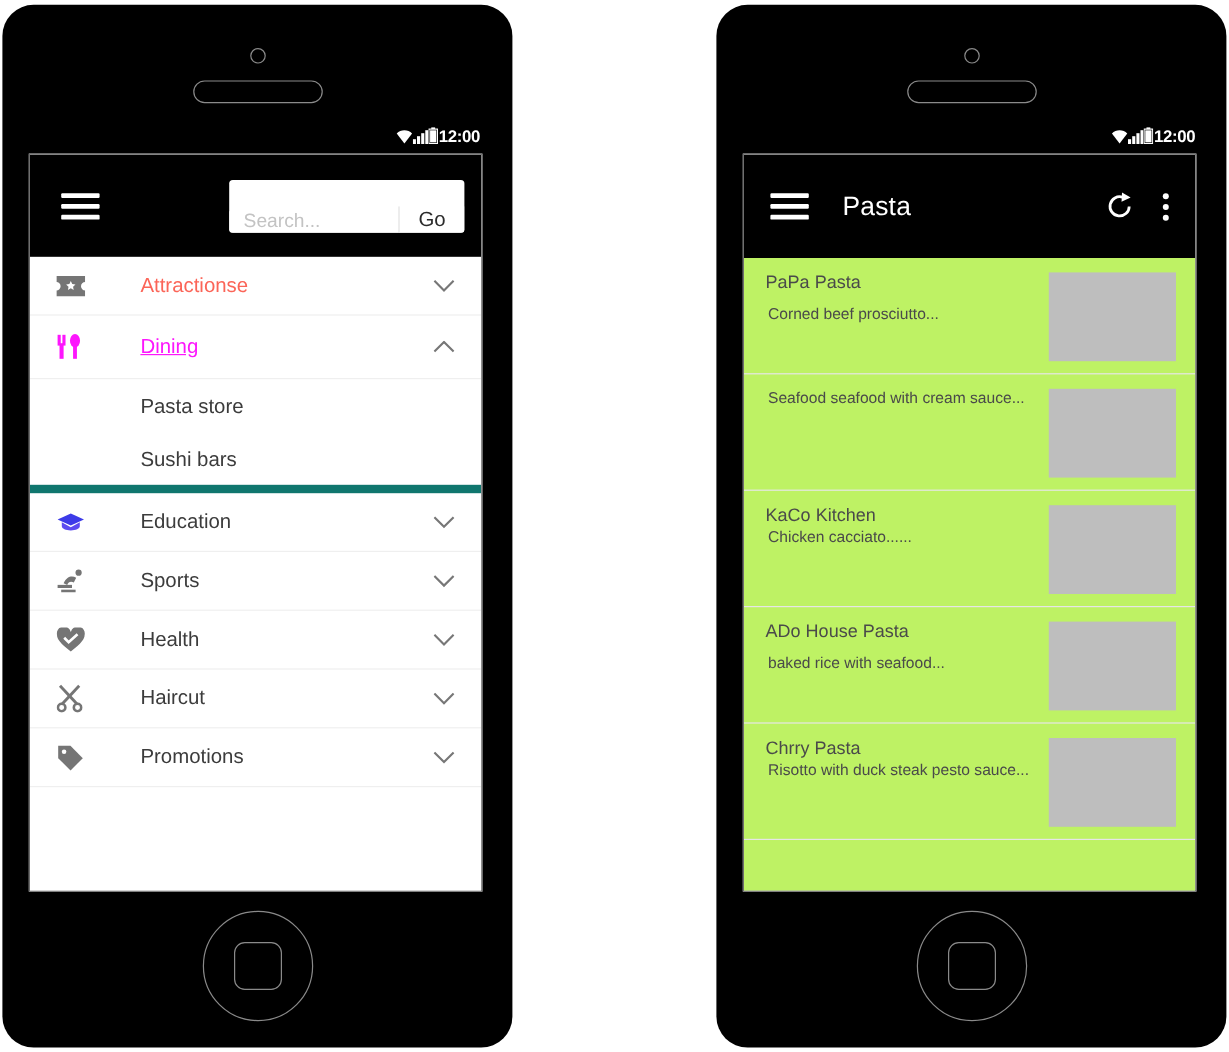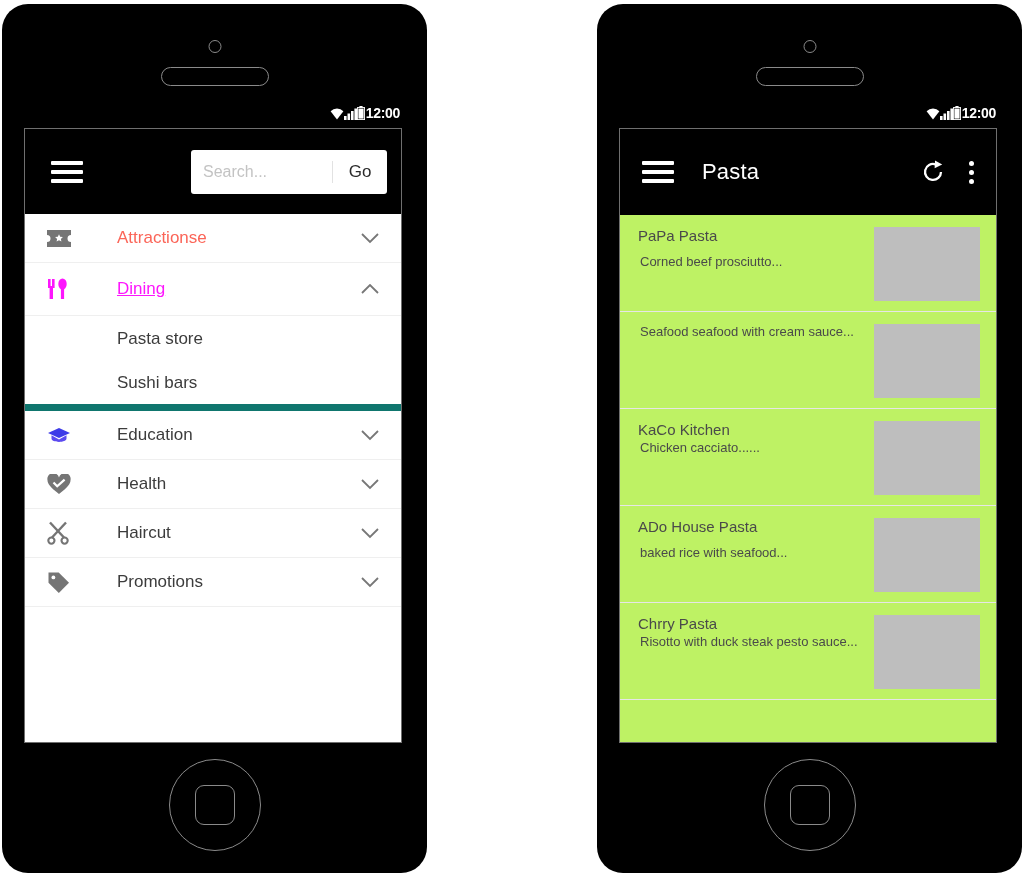--- a/index.html
+++ b/index.html
@@ -126,21 +126,21 @@
   .hamburger span {
     display: block;
     height: 4px;
     background: #ffffff;
     border-radius: 1px;
   }
 
   .search-wrap {
     margin-left: auto;
     display: flex;
-    align-items: center;
+    align-items: flex-end;
     background: #ffffff;
     border-radius: 3px;
     height: 44px;
     width: 196px;
     overflow: hidden;
   }
   .search-input {
     border: none;
     outline: none;
     flex: 1 1 auto;
@@ -371,20 +371,34 @@
             <path d="M12 2 L23 7 L12 12 L1 7 Z" fill="#3d3be8"></path>
             <path d="M4.5 9.2 v3.4 c0 2 3.4 3.4 7.5 3.4 s7.5-1.4 7.5-3.4 V9.2 L12 13.4 Z" fill="#5c4bf0"></path>
           </svg>
         </span>
         <span class="menu-label">Education</span>
         <svg class="chev" width="18" height="11" viewBox="0 0 18 11">
           <polyline points="1,1 9,9 17,1" fill="none" stroke="#777" stroke-width="1.8"></polyline>
         </svg>
       </div>
 
+      <div class="menu-row">
+        <span class="menu-icon">
+          <svg width="24" height="20" viewBox="0 0 24 20">
+            <circle cx="18.5" cy="3.2" r="2.6" fill="#757575"></circle>
+            <path d="M6 12 C9 6 13 5.5 16.5 7.5 L14.5 11.5 C12 10.2 10 11 9 13.5 Z" fill="#757575"></path>
+            <rect x="1" y="13.4" width="12" height="2.6" fill="#757575"></rect>
+            <rect x="4" y="17.4" width="12" height="2.2" fill="#757575"></rect>
+          </svg>
+        </span>
+        <span class="menu-label">Sports</span>
+        <svg class="chev" width="18" height="11" viewBox="0 0 18 11">
+          <polyline points="1,1 9,9 17,1" fill="none" stroke="#777" stroke-width="1.8"></polyline>
+        </svg>
+      </div>
 
       <div class="menu-row">
         <span class="menu-icon">
           <svg width="24" height="21" viewBox="0 0 24 21">
             <path d="M12 20 C3 13 0.5 9.4 0.5 6.2 A5.6 5.6 0 0 1 12 3.6 A5.6 5.6 0 0 1 23.5 6.2 C23.5 9.4 21 13 12 20 Z" fill="#757575"></path>
             <polyline points="6.5,8.5 10.2,12.2 17.6,5.6" fill="none" stroke="#ffffff" stroke-width="2.2"></polyline>
           </svg>
         </span>
         <span class="menu-label">Health</span>
         <svg class="chev" width="18" height="11" viewBox="0 0 18 11">

